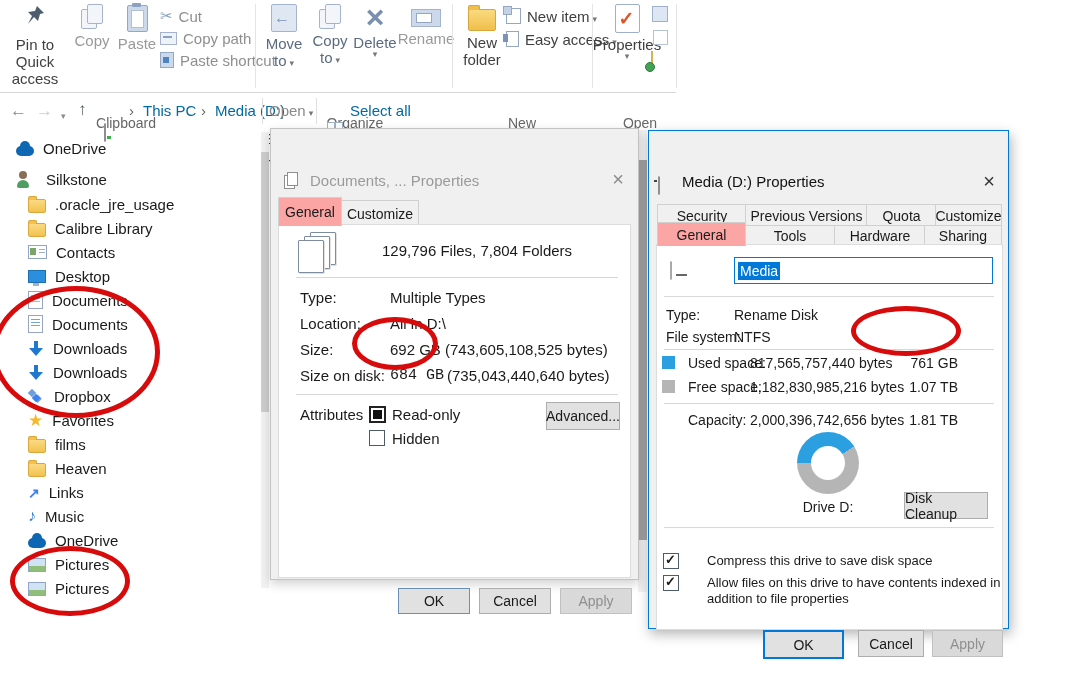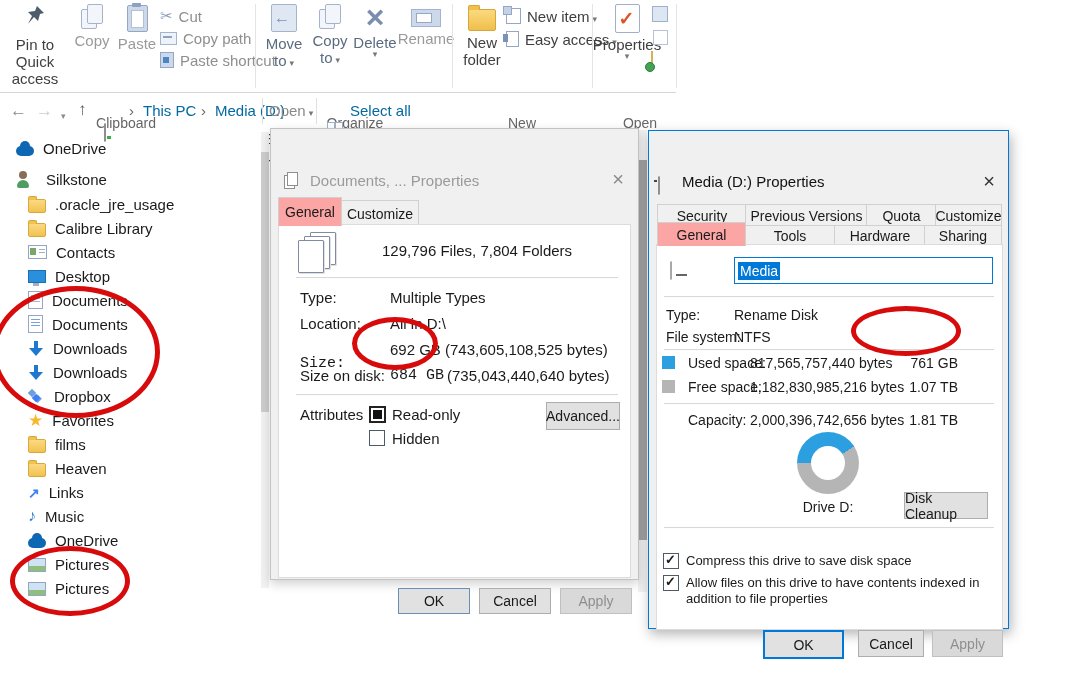--- a/index.html
+++ b/index.html
@@ -91,21 +91,21 @@
   .dlg-title{position:absolute;font-size:15px;white-space:nowrap;}
   .closebox{position:absolute;display:flex;align-items:center;justify-content:center;cursor:default;}
   .closebox::before{content:"\00D7";font-size:20px;}
   .tab{position:absolute;background:#f0f0f0;border:1px solid #d0d0d0;display:flex;align-items:center;justify-content:center;font-size:14px;color:#1a1a1a;cursor:default;}
   .tab.active{background:#fca5a5;z-index:4;border-bottom:none;text-align:center;}
   .panel{position:absolute;background:#fff;border:1px solid #dcdcdc;}
   .etch{position:absolute;height:1px;background:#d8d8d8;box-shadow:0 1px 0 #fdfdfd;}
   .flabel{position:absolute;font-size:15px;color:#1a1a1a;white-space:nowrap;}
   .fvalue{position:absolute;font-size:15px;color:#1a1a1a;white-space:nowrap;}
   .f14{font-size:14px !important;}
-  .f13{font-size:13px !important;}
+  .f13{font-size:13px !important;margin-left:21px;}
   .wbtn{position:absolute;background:#e1e1e1;border:1px solid #adadad;font-size:14px;color:#1a1a1a;display:flex;align-items:center;justify-content:center;cursor:default;}
   .wbtn.def1{border-color:#6a8fb5;}
   .wbtn.focusblue{border:2px solid #0078d7;}
   .wbtn.disabled{background:#d9d9d9;border-color:#c0c0c0;color:#8f8f8f;}
   .cb{position:absolute;width:14px;height:14px;background:#fff;border:1px solid #4d5a68;}
   .cb.checked::before{content:"\2713";position:absolute;left:1px;top:-2px;font-size:13px;font-weight:bold;color:#1c1c1c;}
   .cb.ind{width:13px;height:13px;border:2px solid #222;}
   .cb.ind::before{content:"";position:absolute;inset:2px;background:#111;}
   .i-docstack{position:relative;width:14px;height:16px;}
   .i-docstack::before,.i-docstack::after{content:"";position:absolute;width:9px;height:12px;background:#fff;border:1px solid #8f8f8f;}
@@ -329,21 +329,21 @@
     <div class="panel" style="left:278px;top:188px;width:351px;height:352px;"></div>
     <span class="d1pg" style="left:310px;top:196px;"></span>
     <span class="d1pg" style="left:304px;top:200px;"></span>
     <span class="d1pg" style="left:298px;top:204px;"></span>
     <span class="fvalue" style="left:382px;top:206px;">129,796 Files, 7,804 Folders</span>
     <div class="etch" style="left:296px;top:241px;width:322px;"></div>
     <span class="flabel" style="left:300px;top:253px;">Type:</span>
     <span class="fvalue" style="left:390px;top:253px;">Multiple Types</span>
     <span class="flabel" style="left:300px;top:279px;">Location:</span>
     <span class="fvalue" style="left:390px;top:279px;">All in D:\</span>
-    <span class="flabel" style="left:300px;top:319px;font-family:Liberation Mono, monospace;">Size:</span>
+    <span class="flabel" style="left:300px;top:305px;">Size:</span>
     <span class="fvalue" style="left:390px;top:305px;">692 GB (743,605,108,525 bytes)</span>
     <span class="flabel" style="left:300px;top:331px;">Size on disk:</span>
     <span class="fvalue" style="left:390px;top:331px;font-family:Liberation Mono, monospace;">684 GB</span>
     <span class="fvalue" style="left:447px;top:331px;">(735,043,440,640 bytes)</span>
     <div class="etch" style="left:296px;top:358px;width:322px;"></div>
     <span class="flabel" style="left:300px;top:370px;">Attributes</span>
     <span class="cb ind" style="left:369px;top:370px;"></span>
     <span class="flabel" style="left:392px;top:370px;">Read-only</span>
     <div class="wbtn" style="left:546px;top:366px;width:72px;height:26px;">
         <span>Advanced...</span>

